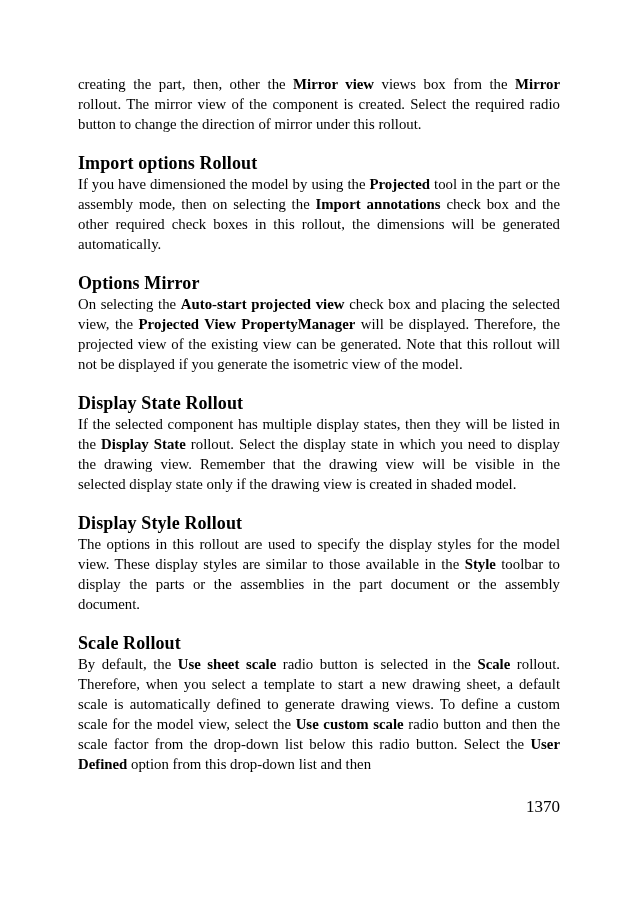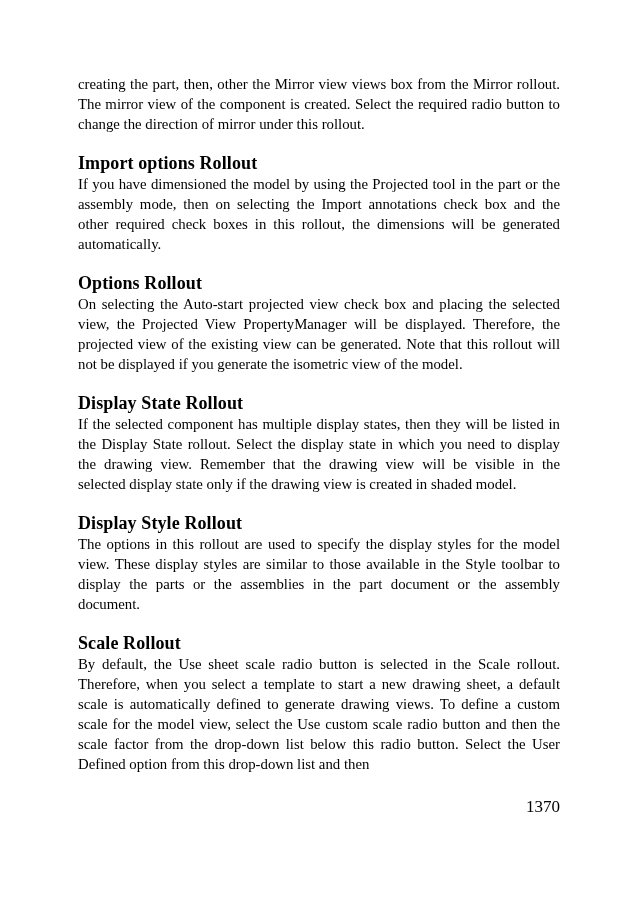--- a/index.html
+++ b/index.html
@@ -33,37 +33,37 @@
     margin: 18px 0 0 0;
     letter-spacing: 0.1px;
   }
   .page-number {
     margin-top: 22px;
     text-align: right;
     font-size: 17px;
     line-height: 22px;
   }
   .body-text b {
-    font-weight: 400;
+    font-weight: 700;
   }
 </style>
 </head>
 <body>
 
 <div class="page">
 
   <p class="body-text"><span>creating the part, then, other the </span><b>Mirror view</b><span> views box from the </span><b>Mirror</b><span> rollout. The mirror view of the component is created. Select the required radio button to change the direction of mirror under this rollout.</span></p>
 
   <div>
     <h2 class="section-heading">Import options Rollout</h2>
     <p class="body-text"><span>If you have dimensioned the model by using the </span><b>Projected</b><span> tool in the part or the assembly mode, then on selecting the </span><b>Import annotations</b><span> check box and the other required check boxes in this rollout, the dimensions will be generated automatically.</span></p>
   </div>
 
   <div>
-    <h2 class="section-heading">Options Rollout</h2>
+    <h2 class="section-heading">Options Mirror</h2>
     <p class="body-text"><span>On selecting the </span><b>Auto-start projected view</b><span> check box and placing the selected view, the </span><b>Projected View PropertyManager</b><span> will be displayed. Therefore, the projected view of the existing view can be generated. Note that this rollout will not be displayed if you generate the isometric view of the model.</span></p>
   </div>
 
   <div>
     <h2 class="section-heading">Display State Rollout</h2>
     <p class="body-text"><span>If the selected component has multiple display states, then they will be listed in the </span><b>Display State</b><span> rollout. Select the display state in which you need to display the drawing view. Remember that the drawing view will be visible in the selected display state only if the drawing view is created in shaded model.</span></p>
   </div>
 
   <div>
     <h2 class="section-heading">Display Style Rollout</h2>

